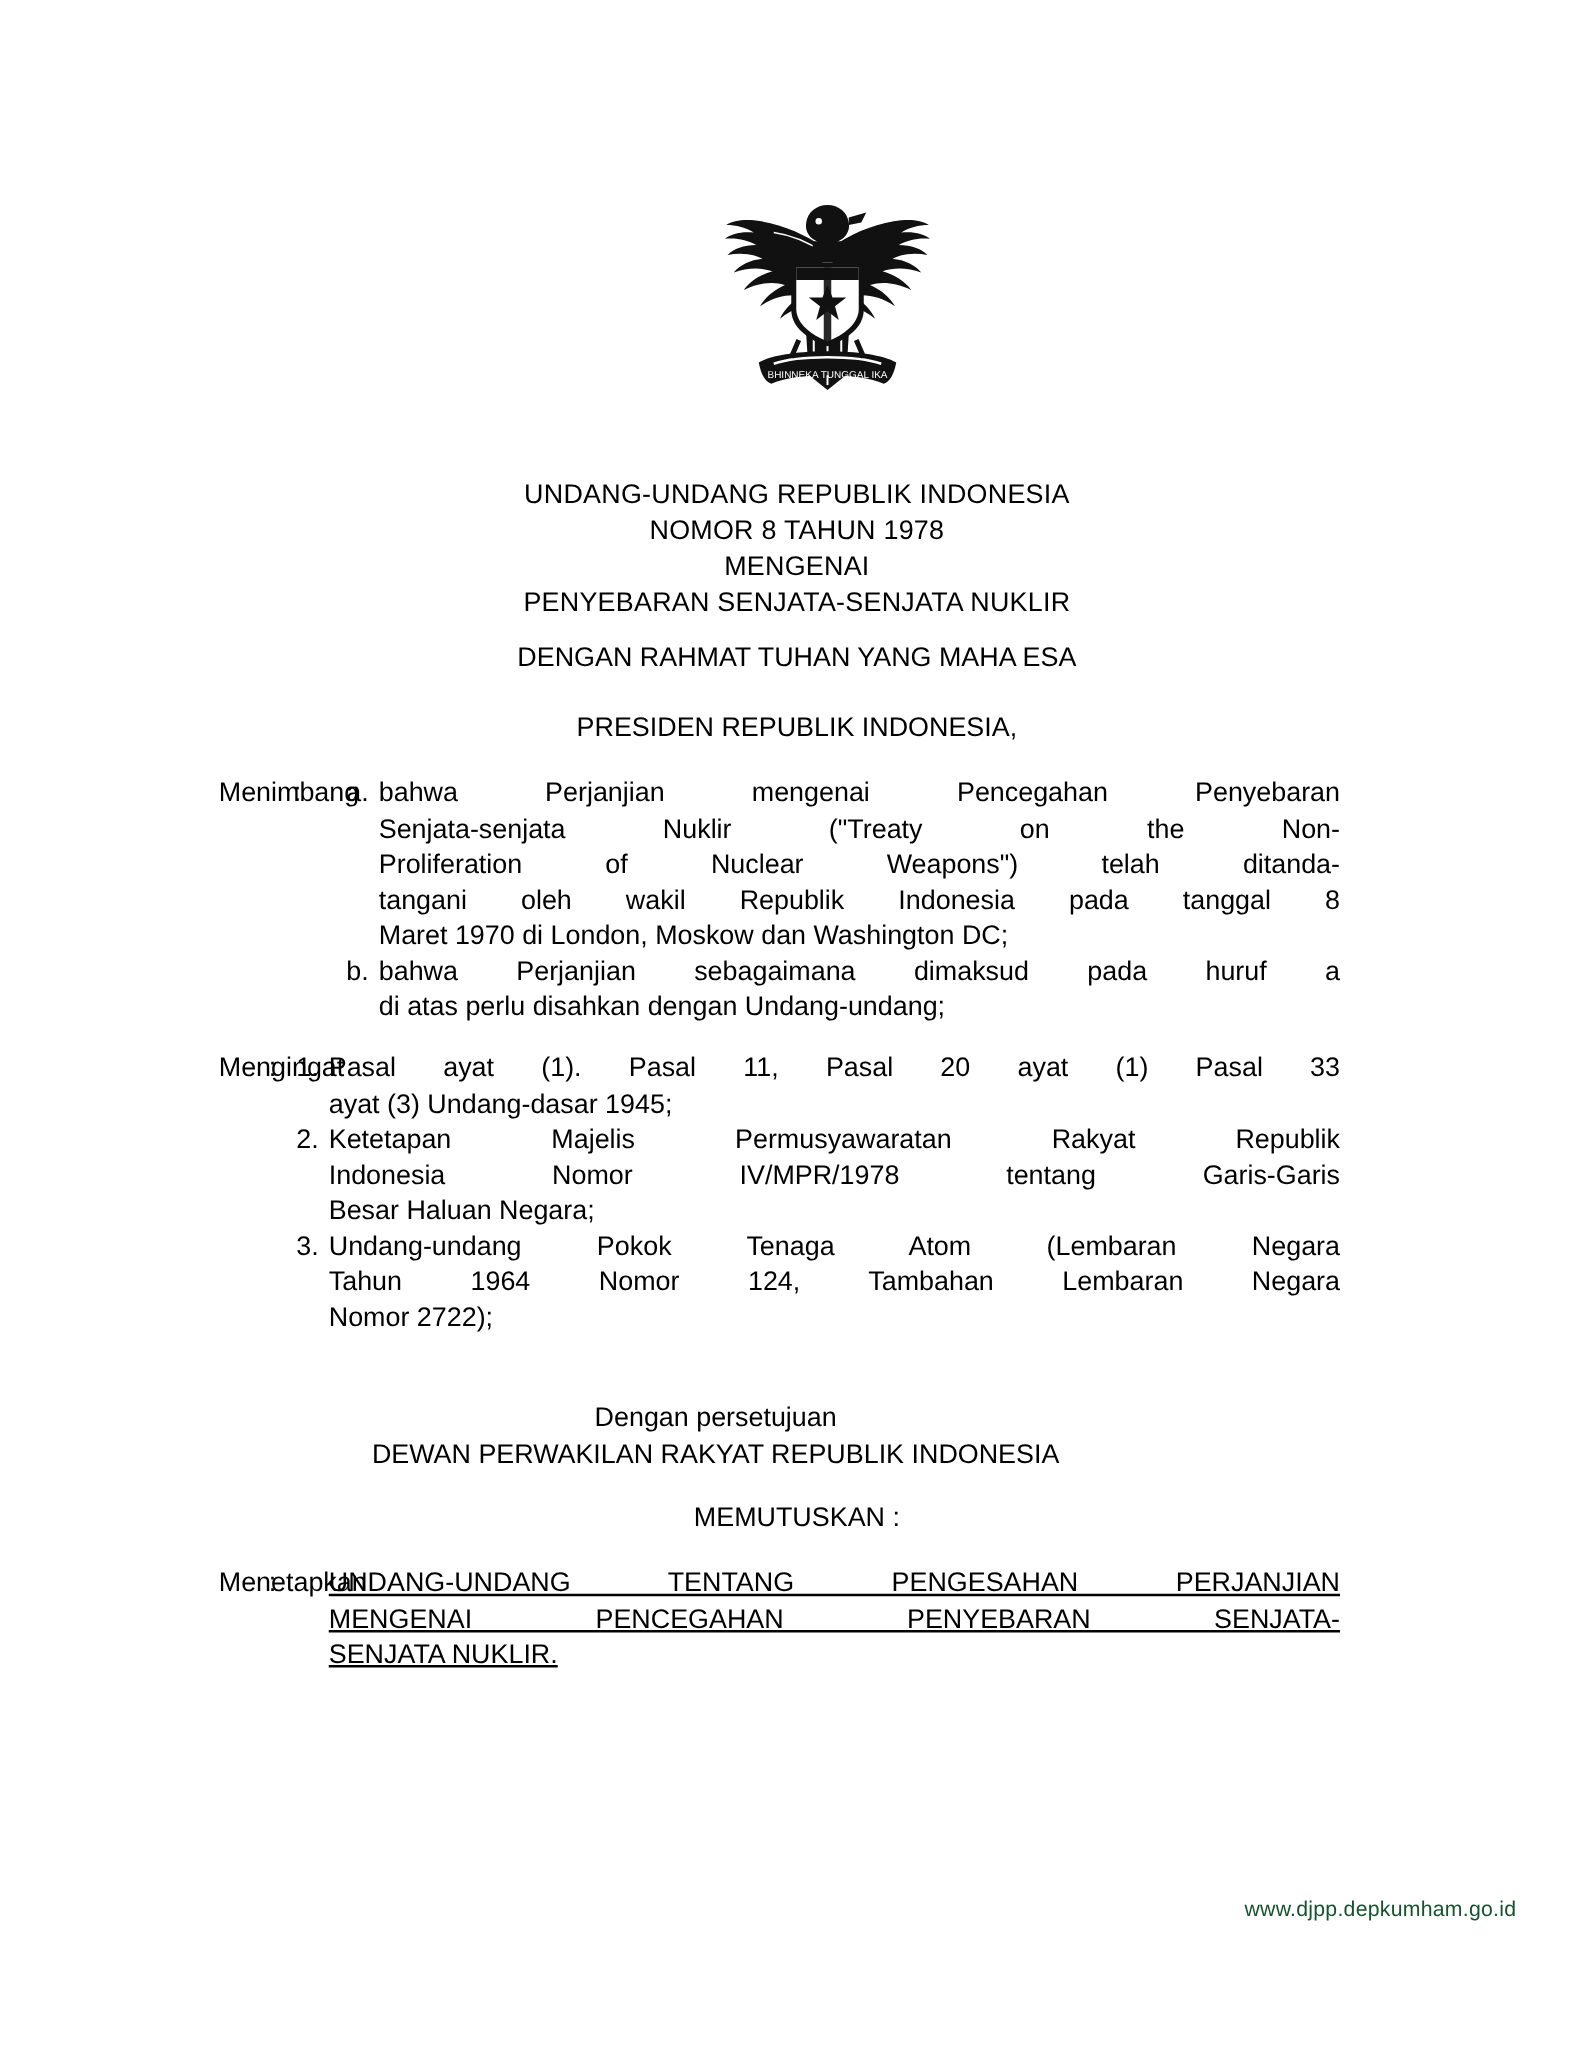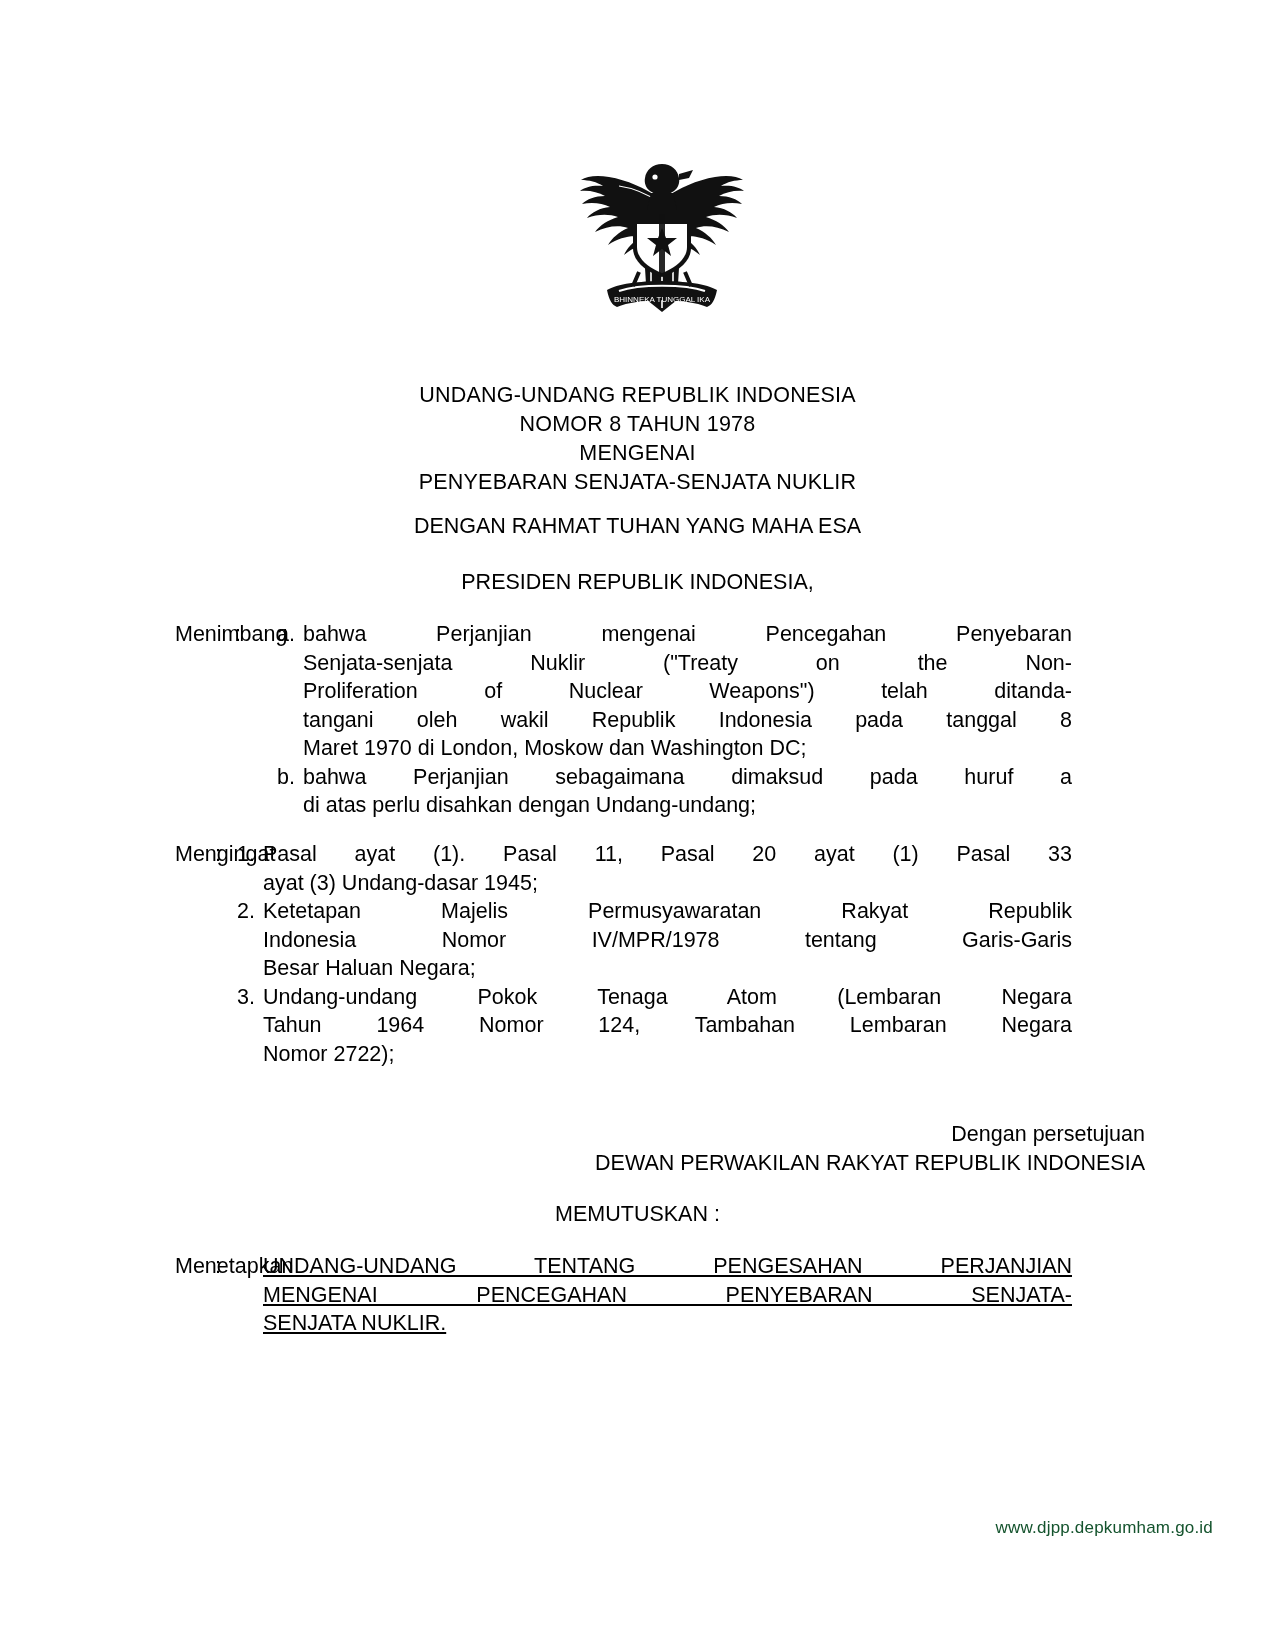--- a/index.html
+++ b/index.html
@@ -139,21 +139,21 @@
     text-align: left;
     text-align-last: left;
   }
 
   
   .persetujuan {
     position: absolute;
     top: 1120px;
     left: 0;
     width: 1145px;
-    text-align: right;
+    text-align: center;
     font-size: 21.5px;
     line-height: 29px;
   }
   .memutuskan {
     position: absolute;
     top: 1200px;
     left: 0;
     width: 1275px;
     text-align: center;
     font-size: 21.5px;

